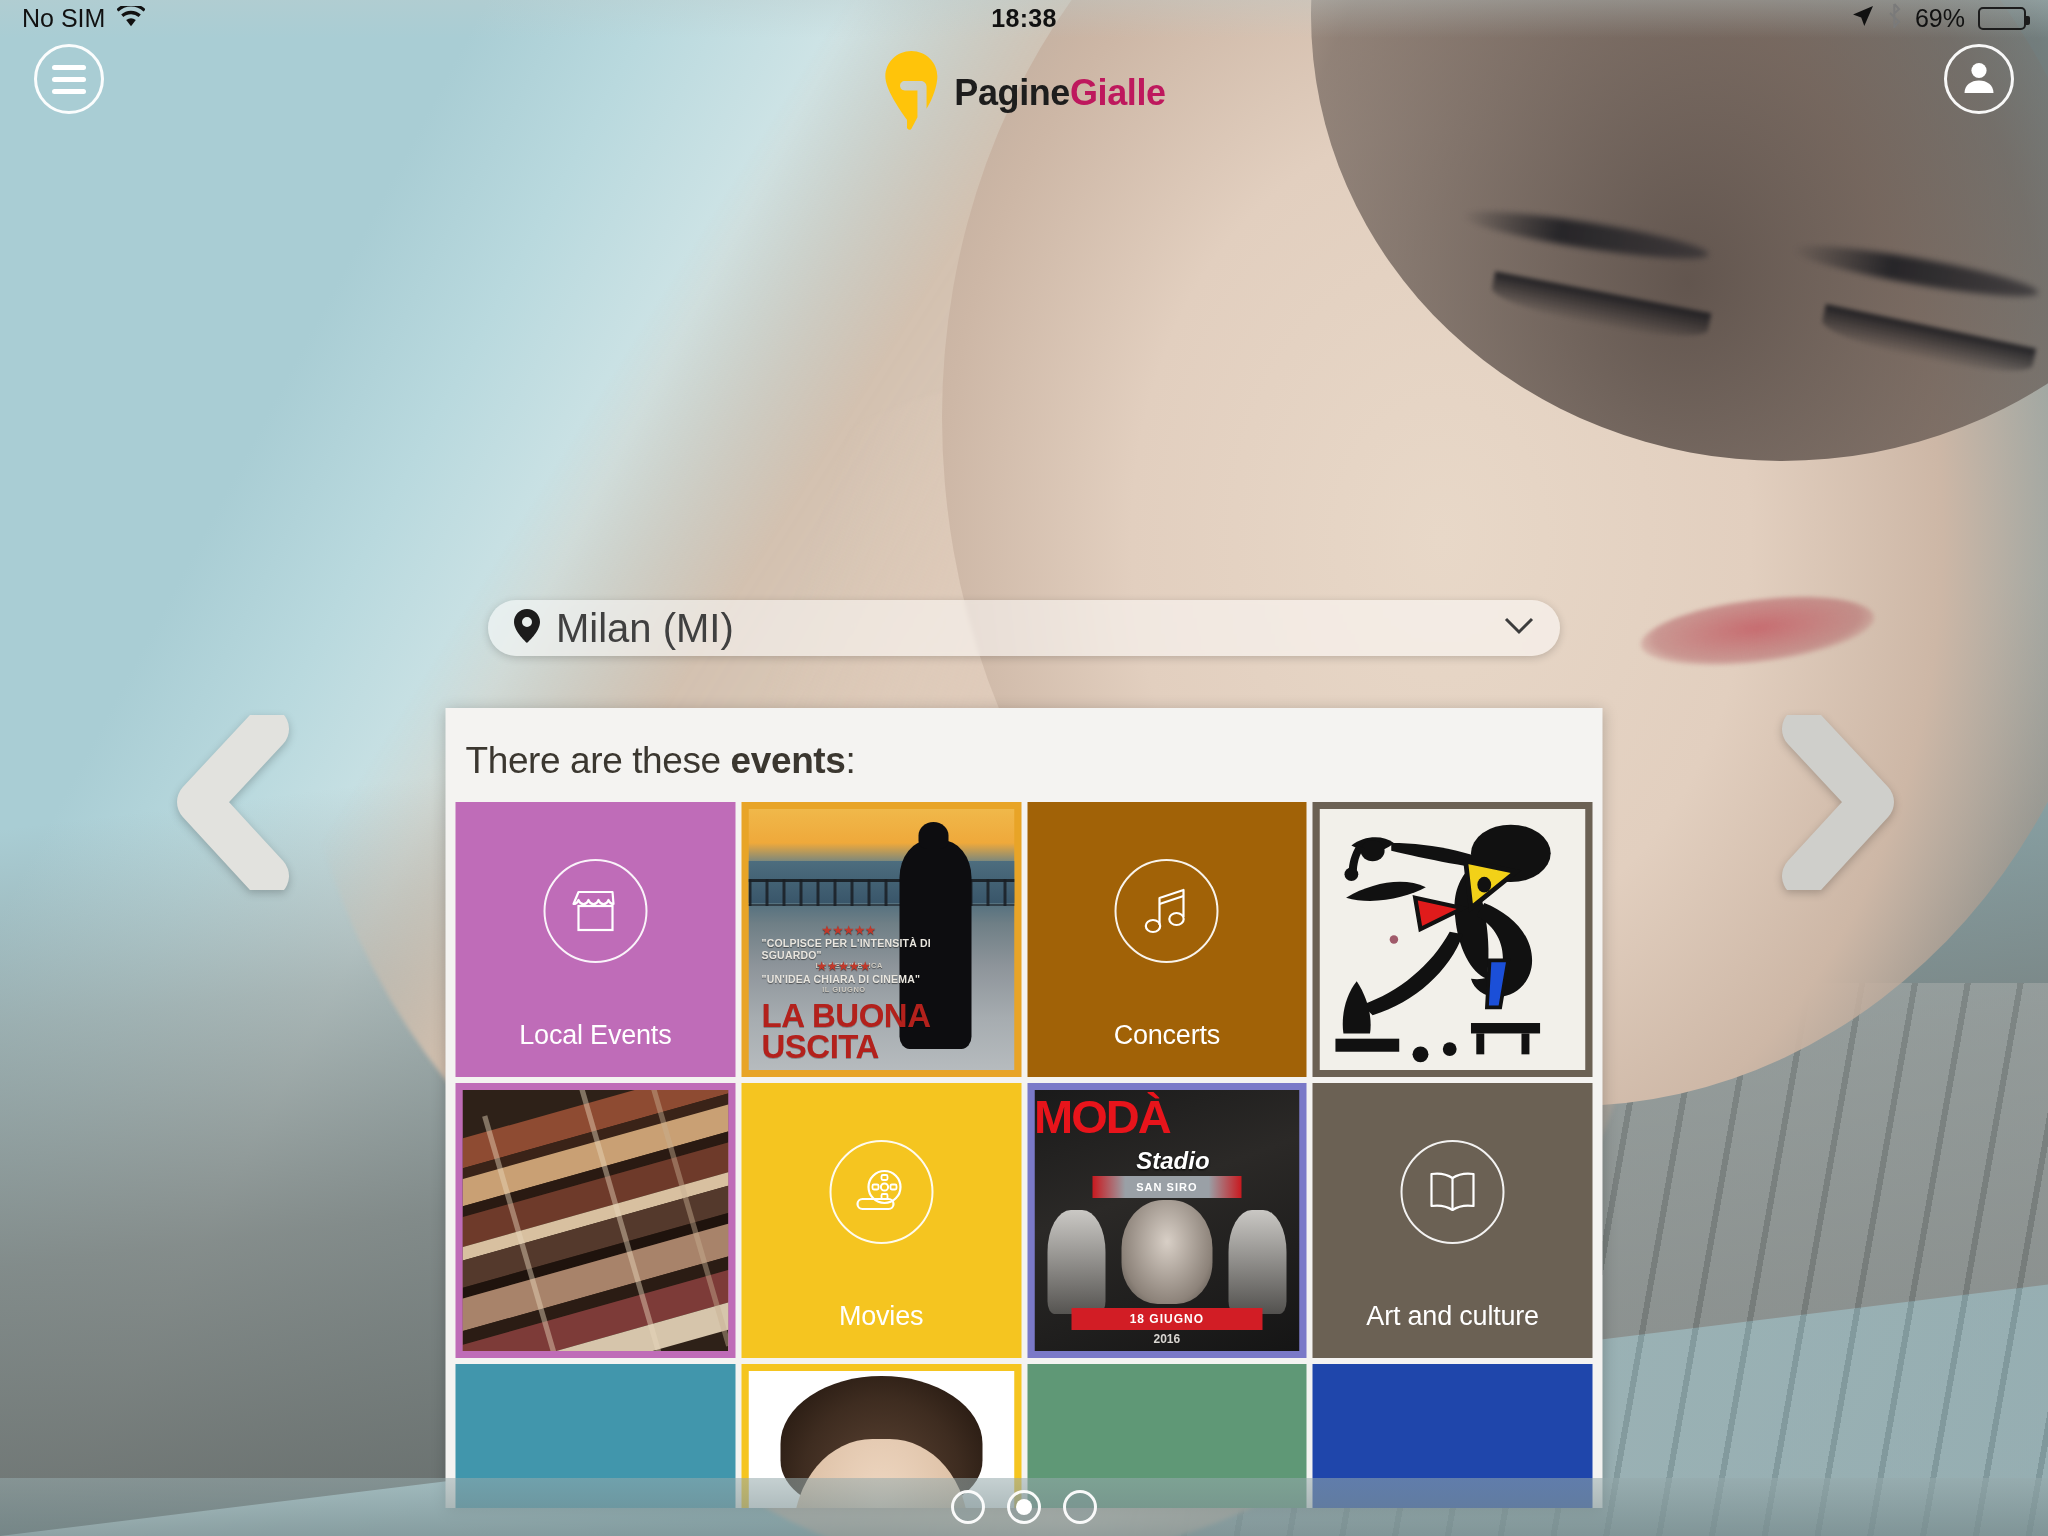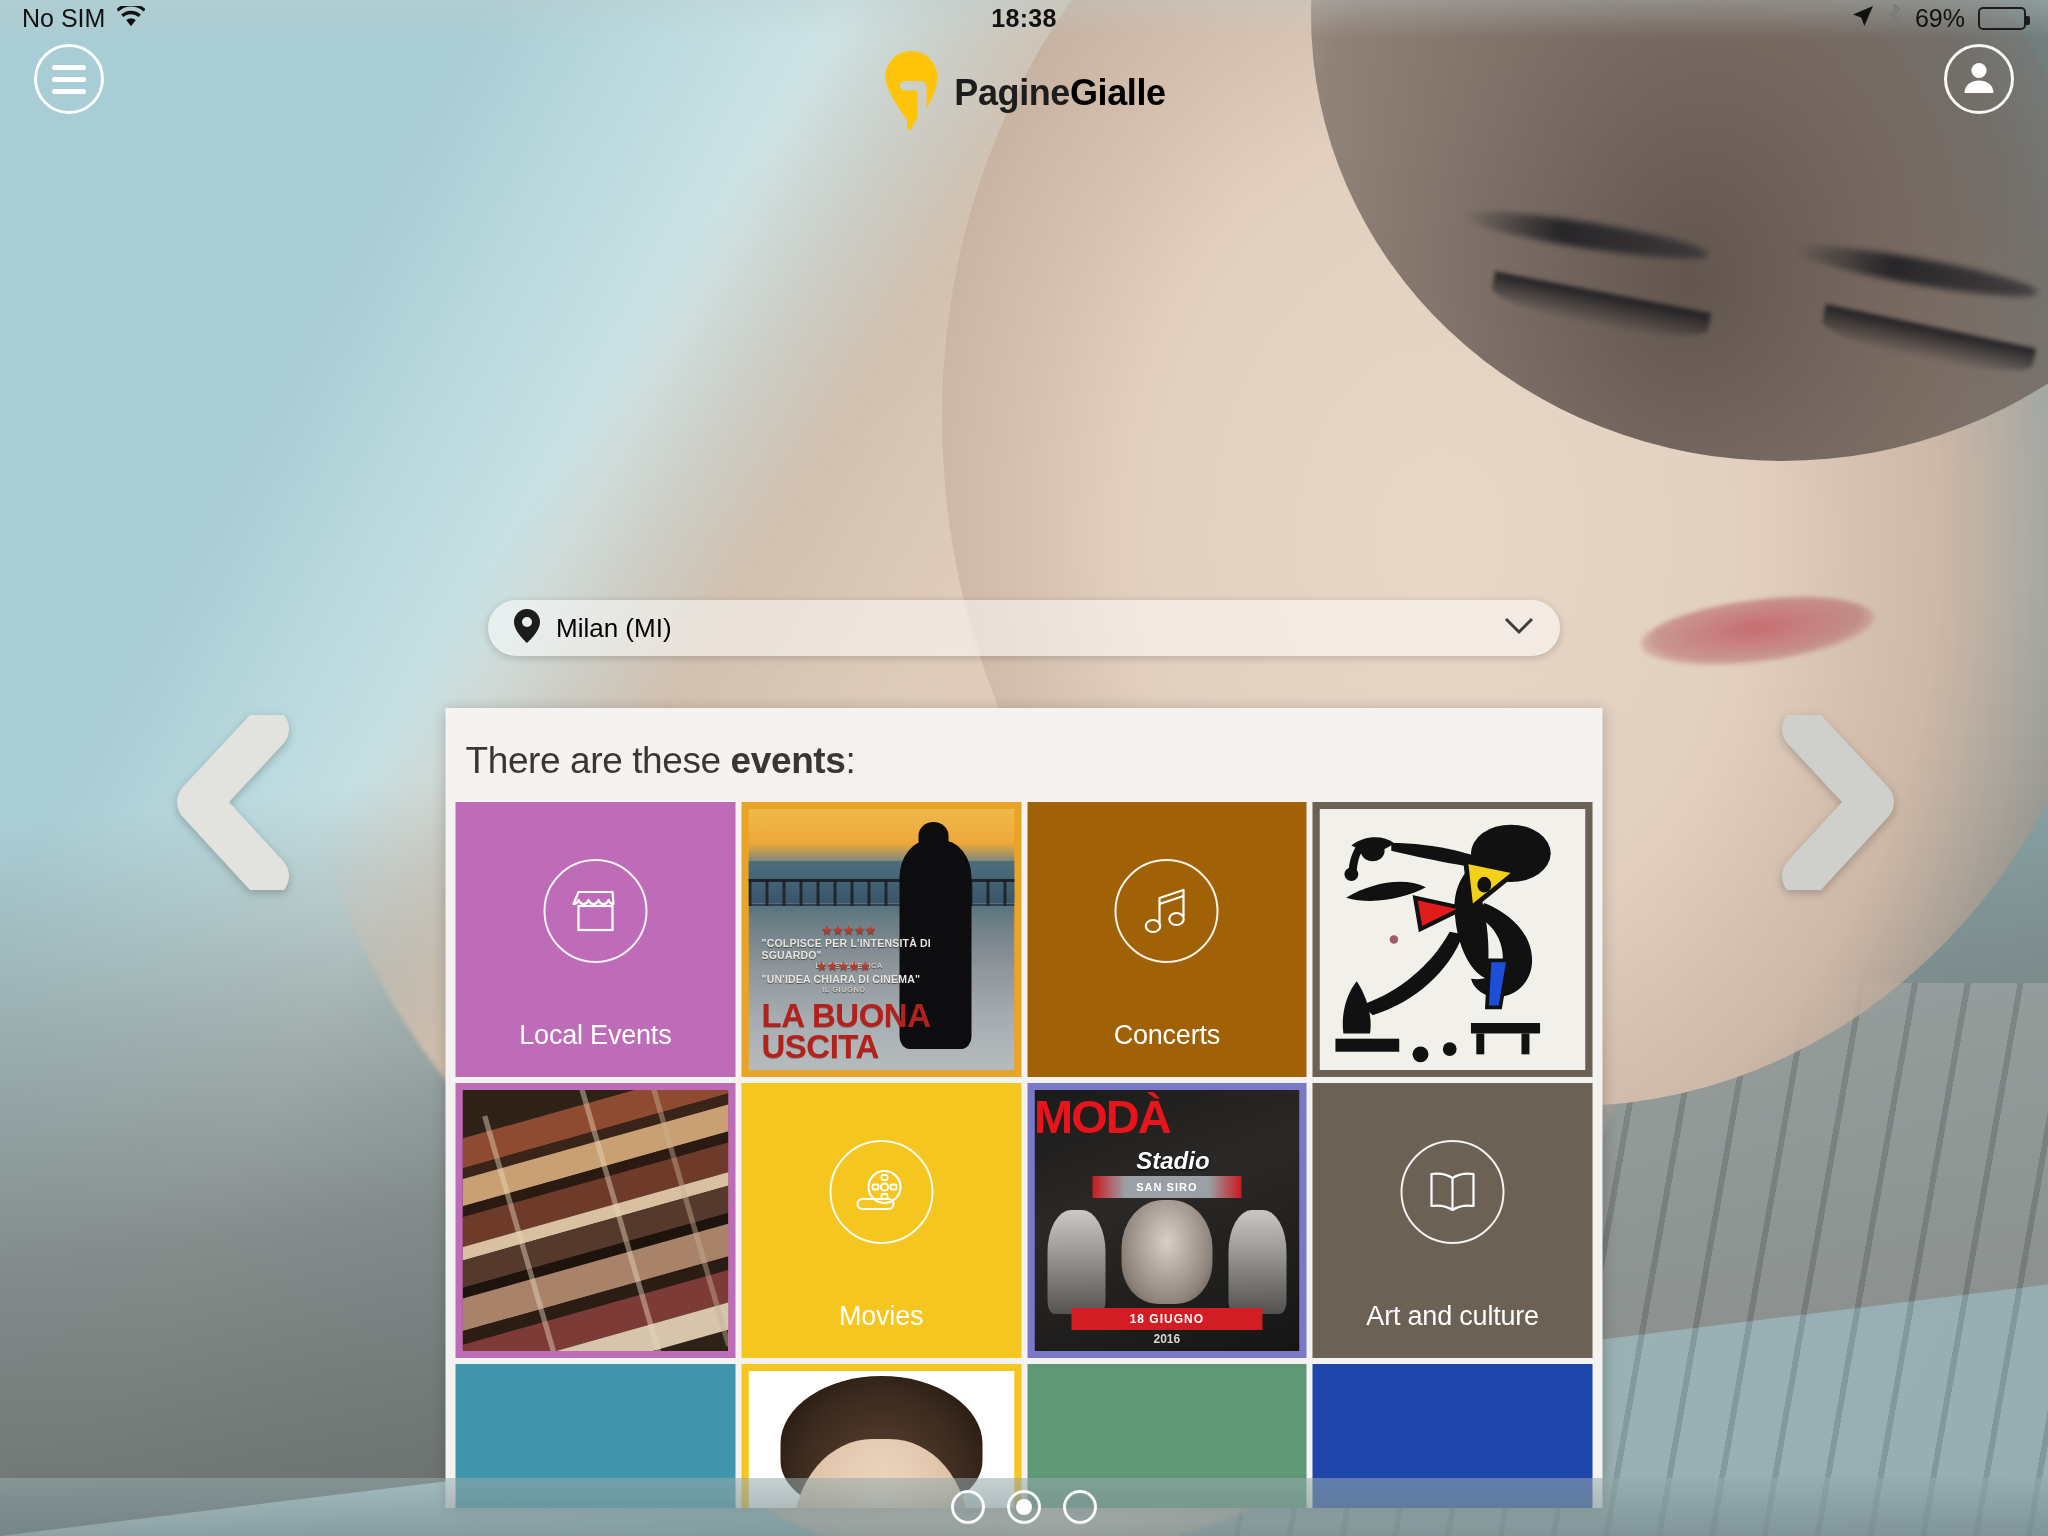--- a/index.html
+++ b/index.html
@@ -110,41 +110,41 @@
   .menu-btn { left: 34px; top: 8px; }
   .profile-btn { right: 34px; top: 8px; }
   .burger { width: 34px; display: flex; flex-direction: column; gap: 7px; }
   .burger span { display: block; height: 5px; border-radius: 3px; background: #fff; }
 
   .brand {
     position: absolute; left: 50%; top: 14px; transform: translateX(-50%);
     display: flex; align-items: center; gap: 14px;
   }
   .brand-name { font-size: 36px; font-weight: 600; letter-spacing: -.4px; color: #1d1d1d; }
-  .brand-name .yellow { color: #000000; }
+  .brand-name .yellow { color: #be185d; }
 
   
   .weather {
     position: absolute; left: 50%; top: 210px; transform: translateX(-50%);
     display: flex; align-items: center; gap: 34px; z-index: 20;
   }
   .w-text { text-align: right; color: #fff; text-shadow: 0 2px 6px rgba(0,0,0,.45); }
   .w-temp { font-size: 108px; font-weight: 400; line-height: .95; letter-spacing: -2px; }
   .w-desc { font-size: 47px; font-weight: 400; margin-top: 6px; letter-spacing: -.5px; }
 
   
   .locbar {
     position: absolute; left: 50%; top: 600px; transform: translateX(-50%);
     width: 1072px; height: 56px; border-radius: 28px;
     background: rgba(255,255,255,.52);
     box-shadow: 0 2px 8px rgba(0,0,0,.18);
     display: flex; align-items: center; padding: 0 26px; cursor: pointer; z-index: 20;
     backdrop-filter: blur(2px);
   }
-  .loc-label { font-size: 26px; color: #000000; margin-left: 16px; font-weight: 500; }
+  .loc-label { font-size: 40px; color: #404040; margin-left: 16px; font-weight: 500; }
   .chev-down { margin-left: auto; }
 
   
   .nav-arrow {
     position: absolute; top: 715px; width: 130px; height: 175px; z-index: 25; cursor: pointer;
     filter: drop-shadow(0 3px 4px rgba(0,0,0,.22));
   }
   .nav-left { left: 163px; }
   .nav-right { right: 140px; }
 

